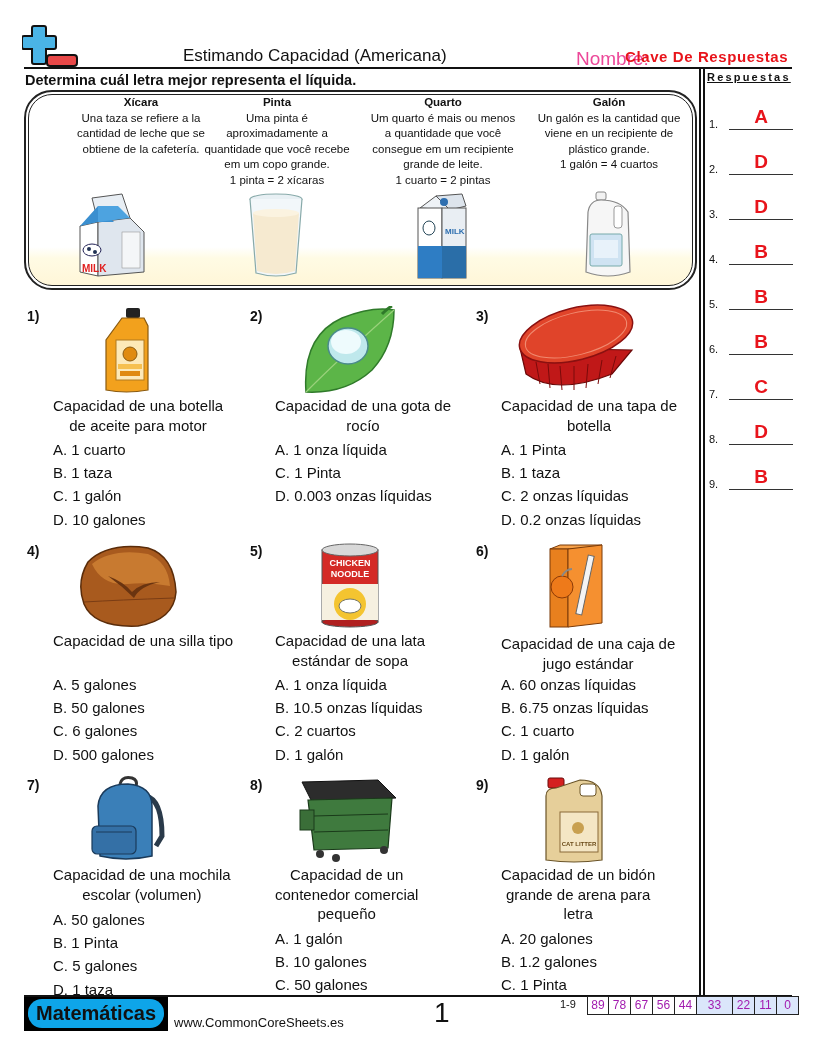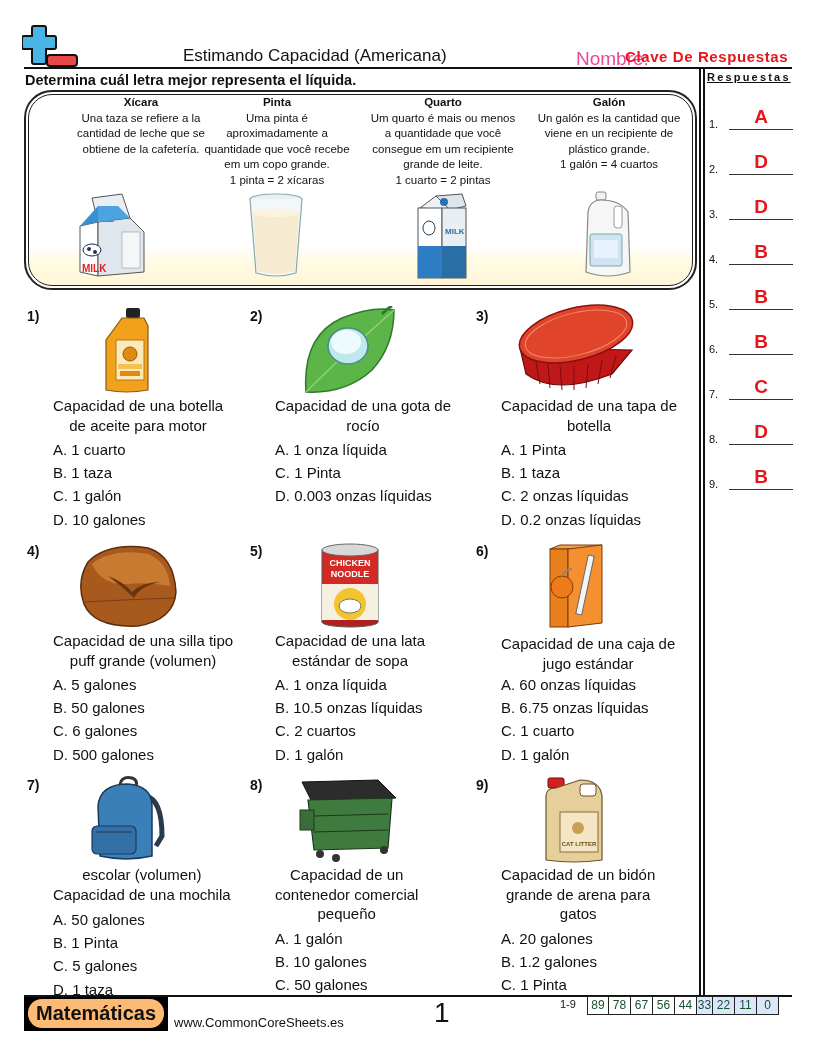--- a/index.html
+++ b/index.html
@@ -35,26 +35,26 @@
   
   .ans-title { position: absolute; left: 707px; top: 71px; font-size: 11px; font-weight: bold; letter-spacing: 2.2px; text-decoration: underline; color: #111; }
   .ans-row { position: absolute; left: 709px; width: 84px; height: 24px; }
   .ans-row .ans-n { position: absolute; left: 0; bottom: 0; font-size: 11px; color: #111; }
   .ans-row .ans-line { position: absolute; left: 20px; right: 0; bottom: 0; height: 1.5px; background: #333; }
   .ans-row .ans-v { position: absolute; left: 20px; right: 0; bottom: 2px; text-align: center; font-size: 19px; font-weight: bold; color: #e8141b; }
 
   
   .footer-rule { position: absolute; left: 24px; top: 995px; width: 768px; height: 2px; background: #111; }
   .footer-brand { position: absolute; left: 24px; top: 997px; width: 144px; height: 34px; background: #000; }
-  .footer-pill { position: absolute; left: 28px; top: 999px; width: 136px; height: 29px; border-radius: 14px; background: #fdba74; text-align: center; font-size: 20px; font-weight: bold; line-height: 29px; color: #111; }
+  .footer-pill { position: absolute; left: 28px; top: 999px; width: 136px; height: 29px; border-radius: 14px; background: #0ea5e9; text-align: center; font-size: 20px; font-weight: bold; line-height: 29px; color: #111; }
   .footer-url { position: absolute; left: 174px; top: 1015px; font-size: 13px; color: #111; }
   .footer-page { position: absolute; left: 434px; top: 997px; font-size: 28px; color: #111; }
   .score-label { position: absolute; left: 560px; top: 998px; font-size: 11px; color: #111; }
   .score-table { position: absolute; left: 587px; top: 996px; display: flex; }
-  .score-cell { height: 19px; border: 1px solid #222; border-left: none; font-size: 12px; text-align: center; line-height: 17px; color: #14532d; }
+  .score-cell { height: 19px; border: 1px solid #222; border-left: none; font-size: 12px; text-align: center; line-height: 17px; color: #a21caf; }
   .score-cell:first-child { border-left: 1px solid #222; }
 </style>
 </head>
 <body>
 
 <svg class="logo" viewBox="0 0 58 44">
   <path d="M12 2 h10 a2 2 0 0 1 2 2 v8 h8 a2 2 0 0 1 2 2 v9 a2 2 0 0 1 -2 2 h-8 v13 a2 2 0 0 1 -2 2 h-10 a2 2 0 0 1 -2 -2 v-13 h-8 a2 2 0 0 1 -2 -2 v-9 a2 2 0 0 1 2 -2 h8 v-8 a2 2 0 0 1 2 -2z" fill="#4ab4e6" stroke="#111" stroke-width="2"></path>
   <rect x="25" y="31" width="30" height="11" rx="3" fill="#e84848" stroke="#111" stroke-width="2"></rect>
 </svg>
 <div class="title">Estimando Capacidad (Americana)</div>
@@ -203,21 +203,20 @@
 
 <div class="q-num" style="left:27px; top:543px;">4)</div>
 <svg class="q-img" style="left:78px; top:542px; width:100px; height:86px;" viewBox="0 0 100 86">
   <path d="M10 20 Q30 0 70 6 Q96 14 98 50 Q96 78 60 84 Q16 86 6 62 Q-2 40 10 20z" fill="#a85a1e" stroke="#5a2c0a" stroke-width="1.5"></path>
   <path d="M14 22 Q34 6 70 12 Q90 20 92 44 Q70 40 50 42 Q24 44 14 22z" fill="#c87a30"></path>
   <path d="M30 34 Q46 40 54 50 Q64 40 82 40 Q62 44 56 56 Q44 44 30 34z" fill="#6a3410"></path>
   <path d="M6 60 Q40 58 96 56" stroke="#7a3c14" stroke-width="1" fill="none"></path>
 </svg>
 <div class="q-text" style="left:53px; top:631px;">
   <div>Capacidad de una silla tipo</div>
-  <div>puff grande (volumen)</div>
 </div>
 <div class="q-opts" style="left:53px; top:675px;">
   <div class="q-opt">A. 5 galones</div>
   <div class="q-opt">B. 50 galones</div>
   <div class="q-opt">C. 6 galones</div>
   <div class="q-opt">D. 500 galones</div>
 </div>
 
 <div class="q-num" style="left:250px; top:543px;">5)</div>
 <svg class="q-img" style="left:320px; top:542px; width:60px; height:86px;" viewBox="0 0 60 86">
@@ -263,22 +262,22 @@
 
 <div class="q-num" style="left:27px; top:777px;">7)</div>
 <svg class="q-img" style="left:90px; top:776px; width:76px; height:86px;" viewBox="0 0 76 86">
   <path d="M30 8 Q32 0 42 2 Q48 4 46 10" stroke="#333" stroke-width="3" fill="none"></path>
   <path d="M56 20 Q72 24 72 60 L66 70" stroke="#2a3a4a" stroke-width="5" fill="none"></path>
   <path d="M8 30 Q10 8 38 8 Q62 10 62 30 L62 80 Q36 86 10 80 Z" fill="#3a7fb8" stroke="#1a3a5a" stroke-width="1.5"></path>
   <rect x="2" y="50" width="44" height="28" rx="5" fill="#3470a6" stroke="#1a3a5a" stroke-width="1.2"></rect>
   <line x1="6" y1="56" x2="42" y2="56" stroke="#1a3a5a"></line>
 </svg>
 <div class="q-text" style="left:53px; top:865px;">
+  <div>Capacidad de una mochila</div>
   <div>escolar (volumen)</div>
-  <div>Capacidad de una mochila</div>
 </div>
 <div class="q-opts" style="left:53px; top:910px;">
   <div class="q-opt">A. 50 galones</div>
   <div class="q-opt">B. 1 Pinta</div>
   <div class="q-opt">C. 5 galones</div>
   <div class="q-opt">D. 1 taza</div>
 </div>
 
 <div class="q-num" style="left:250px; top:777px;">8)</div>
 <svg class="q-img" style="left:298px; top:776px; width:100px; height:88px;" viewBox="0 0 100 88">
@@ -307,21 +306,21 @@
   <rect x="6" y="2" width="16" height="10" rx="2" fill="#d42020" stroke="#6a0a0a"></rect>
   <path d="M4 20 Q4 12 14 12 L38 4 Q58 4 60 20 L60 84 Q32 88 4 84 Z" fill="#e6cf9a" stroke="#6a5428" stroke-width="1.2"></path>
   <rect x="38" y="8" width="16" height="12" rx="3" fill="#fff" stroke="#6a5428"></rect>
   <rect x="18" y="36" width="38" height="40" fill="#f4e6c4" stroke="#8a6a38"></rect>
   <circle cx="36" cy="52" r="6" fill="#c8a050"></circle>
   <text x="37" y="70" font-size="6" font-weight="bold" fill="#6a4a18" text-anchor="middle" font-family="Liberation Sans, sans-serif">CAT LITTER</text>
 </svg>
 <div class="q-text" style="left:501px; top:865px;">
   <div>Capacidad de un bidón</div>
   <div>grande de arena para</div>
-  <div>gatos</div>
+  <div>letra</div>
 </div>
 <div class="q-opts" style="left:501px; top:929px;">
   <div class="q-opt">A. 20 galones</div>
   <div class="q-opt">B. 1.2 galones</div>
   <div class="q-opt">C. 1 Pinta</div>
 </div>
 
 <div class="ans-title">Respuestas</div>
 <div class="ans-row" style="top:106px;">
     <span class="ans-n">1.</span>
@@ -374,17 +373,17 @@
 <div class="footer-pill">Matemáticas</div>
 <div class="footer-url">www.CommonCoreSheets.es</div>
 <div class="footer-page">1</div>
 <div class="score-label">1-9</div>
 <div class="score-table">
   <div class="score-cell" style="width:22px;">89</div>
   <div class="score-cell" style="width:22px;">78</div>
   <div class="score-cell" style="width:22px;">67</div>
   <div class="score-cell" style="width:22px;">56</div>
   <div class="score-cell" style="width:22px;">44</div>
-  <div class="score-cell" style="width:16px; background:#dbe6fb;">33</div>
+  <div class="score-cell" style="width:36px; background:#dbe6fb;">33</div>
   <div class="score-cell" style="width:22px; background:#dbe6fb;">22</div>
   <div class="score-cell" style="width:22px; background:#dbe6fb;">11</div>
   <div class="score-cell" style="width:22px; background:#dbe6fb;">0</div>
 </div>
 
 </body></html>

